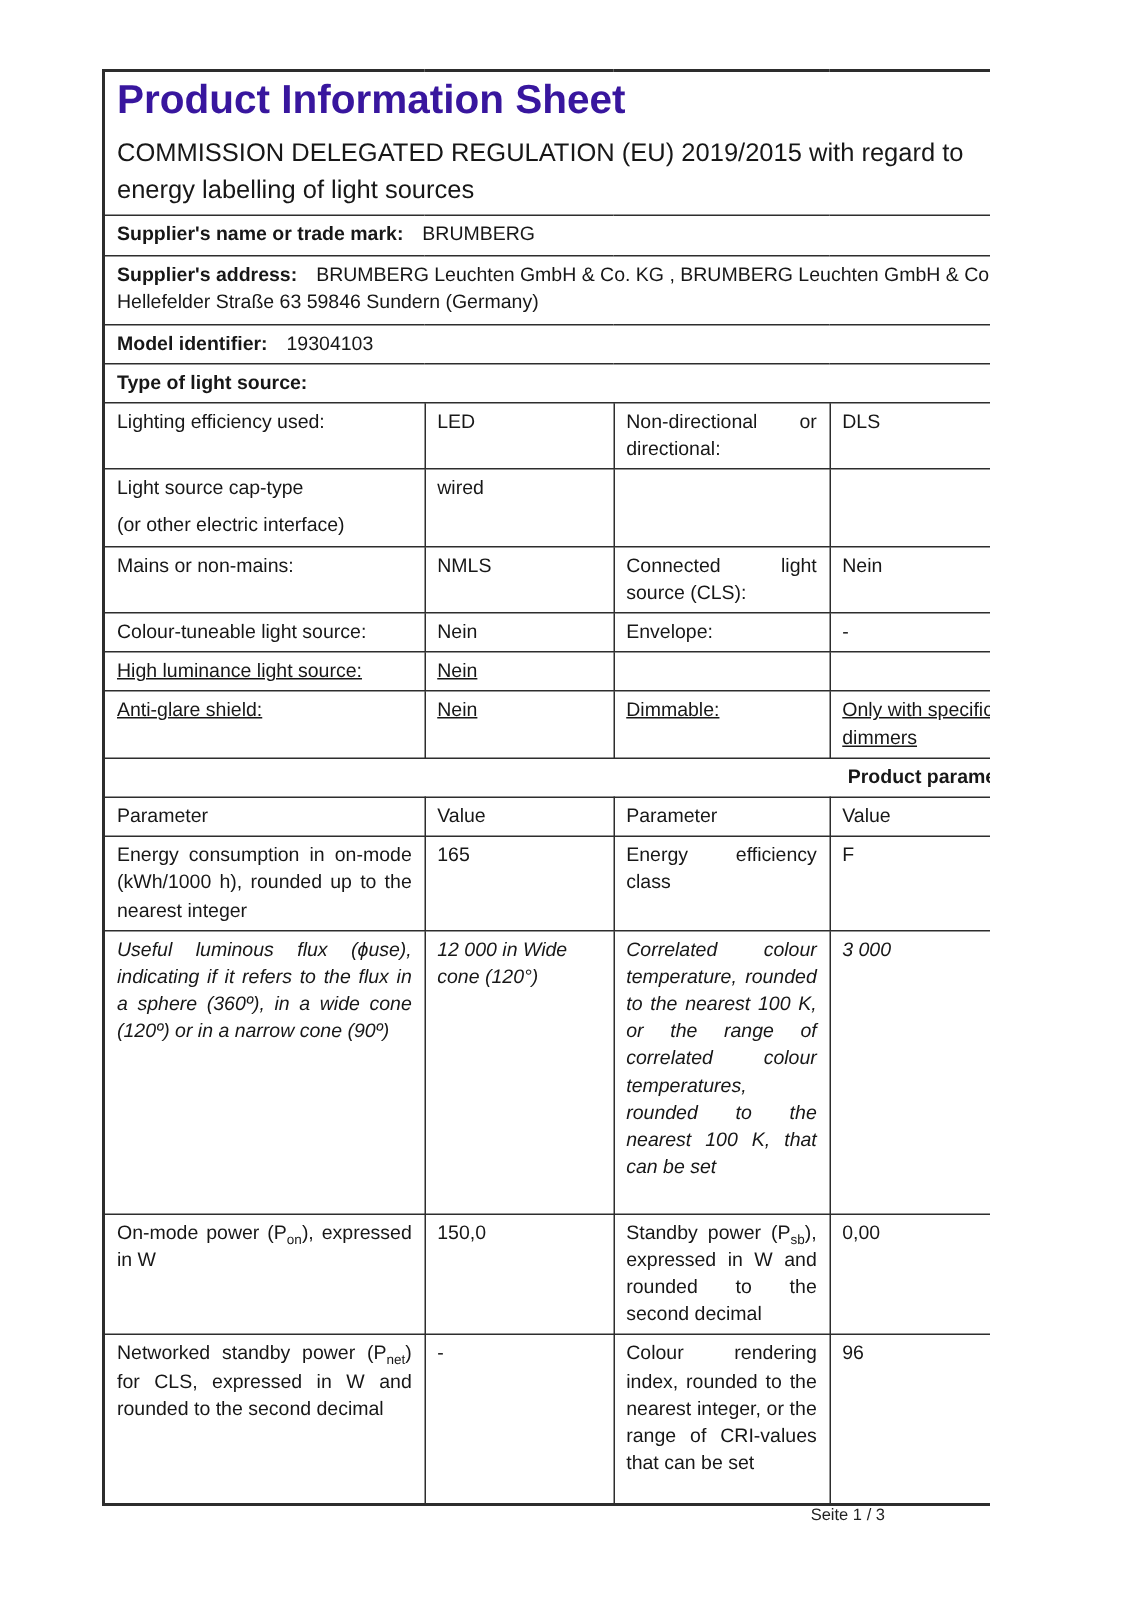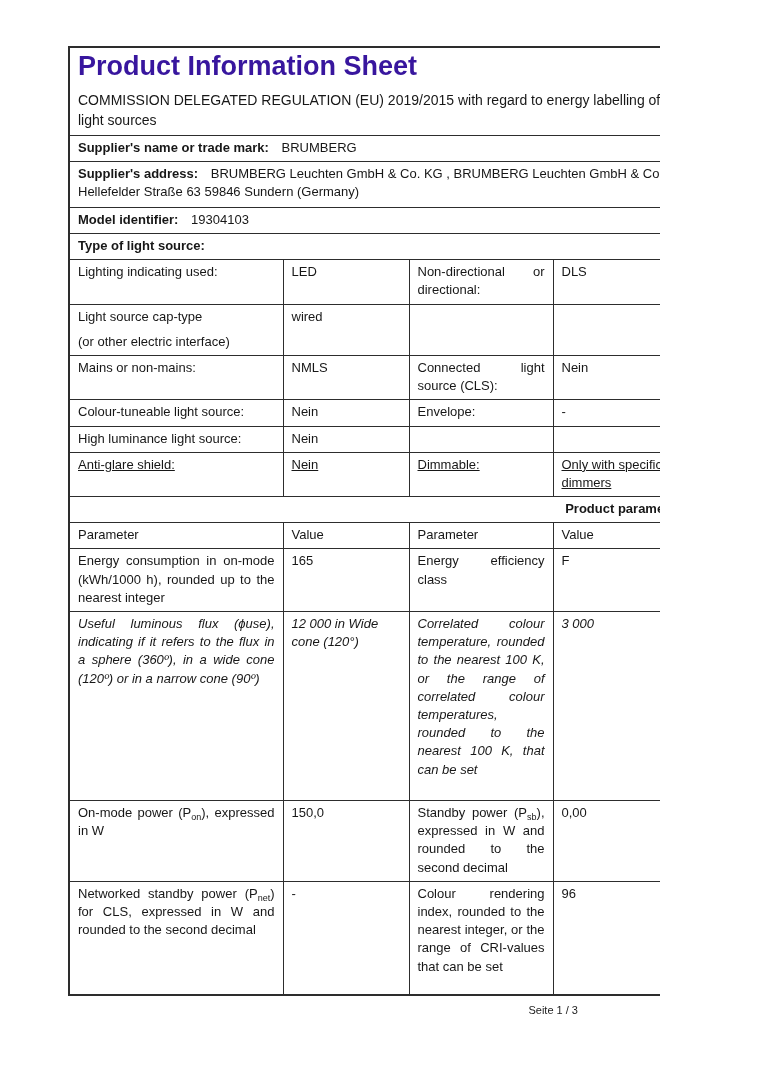--- a/index.html
+++ b/index.html
@@ -44,21 +44,21 @@
   h1.doc-title {
     margin: 0 0 8px 0;
     font-size: 27px;
     line-height: 1.15;
     font-weight: bold;
     color: #38169e;
     letter-spacing: 0px;
   }
   p.reg-text {
     margin: 0;
-    font-size: 14px;
+    font-size: 17px;
     line-height: 1.45;
     color: #171717;
     max-width: 600px;
   }
 
   td.wide-row { padding: 5px 8px 6px 9px; }
   .lbl { font-weight: bold; }
   .lbl-val { margin-left: 9px; }
 
   td.param {
@@ -86,33 +86,33 @@
 
   
   .rh-name td { height: 18px; }
   .rh-addr td { height: 38px; }
   .rh-model td { height: 16px; }
   .rh-type td { height: 18px; }
   .rh1 td { height: 31px; }
   .rh2 td { height: 37px; }
   .rh3 td { height: 35px; }
   .rh4 td { height: 13px; }
-  .rh5 td { height: 13px; }
+  .rh5 td { height: 13px; text-decoration: underline; }
   .rh6 td { height: 32px; text-decoration: underline; }
   .rh7 td { height: 14px; }
   .rh8 td { height: 14px; }
   .rh9 td { height: 13px; }
   .rh10 td { height: 50px; }
   .rh11 td { height: 181px; font-style: italic; }
   .rh12 td { height: 66px; }
   .rh13 td { height: 105px; }
 
   .footer-note {
     position: absolute;
-    right: 82px;
+    right: 70px;
     top: 1004px;
     font-size: 11px;
     color: #222222;
   }
 </style>
 </head>
 <body>
 
 <div class="page">
 
@@ -153,21 +153,21 @@
       </td>
     </tr>
 
     <tr class="rh-type">
       <td colspan="4" class="wide-row">
         <span class="lbl">Type of light source:</span>
       </td>
     </tr>
 
     <tr class="rh1">
-      <td class="param">Lighting indicating used:</td>
+      <td class="param">Lighting efficiency used:</td>
       <td class="value">LED</td>
       <td class="param">Non-directional or directional:</td>
       <td class="value">DLS</td>
     </tr>
     <tr class="rh2">
       <td class="param">
         <div>Light source cap-type</div>
         <div class="line2">(or other electric interface)</div>
       </td>
       <td class="value">wired</td>

